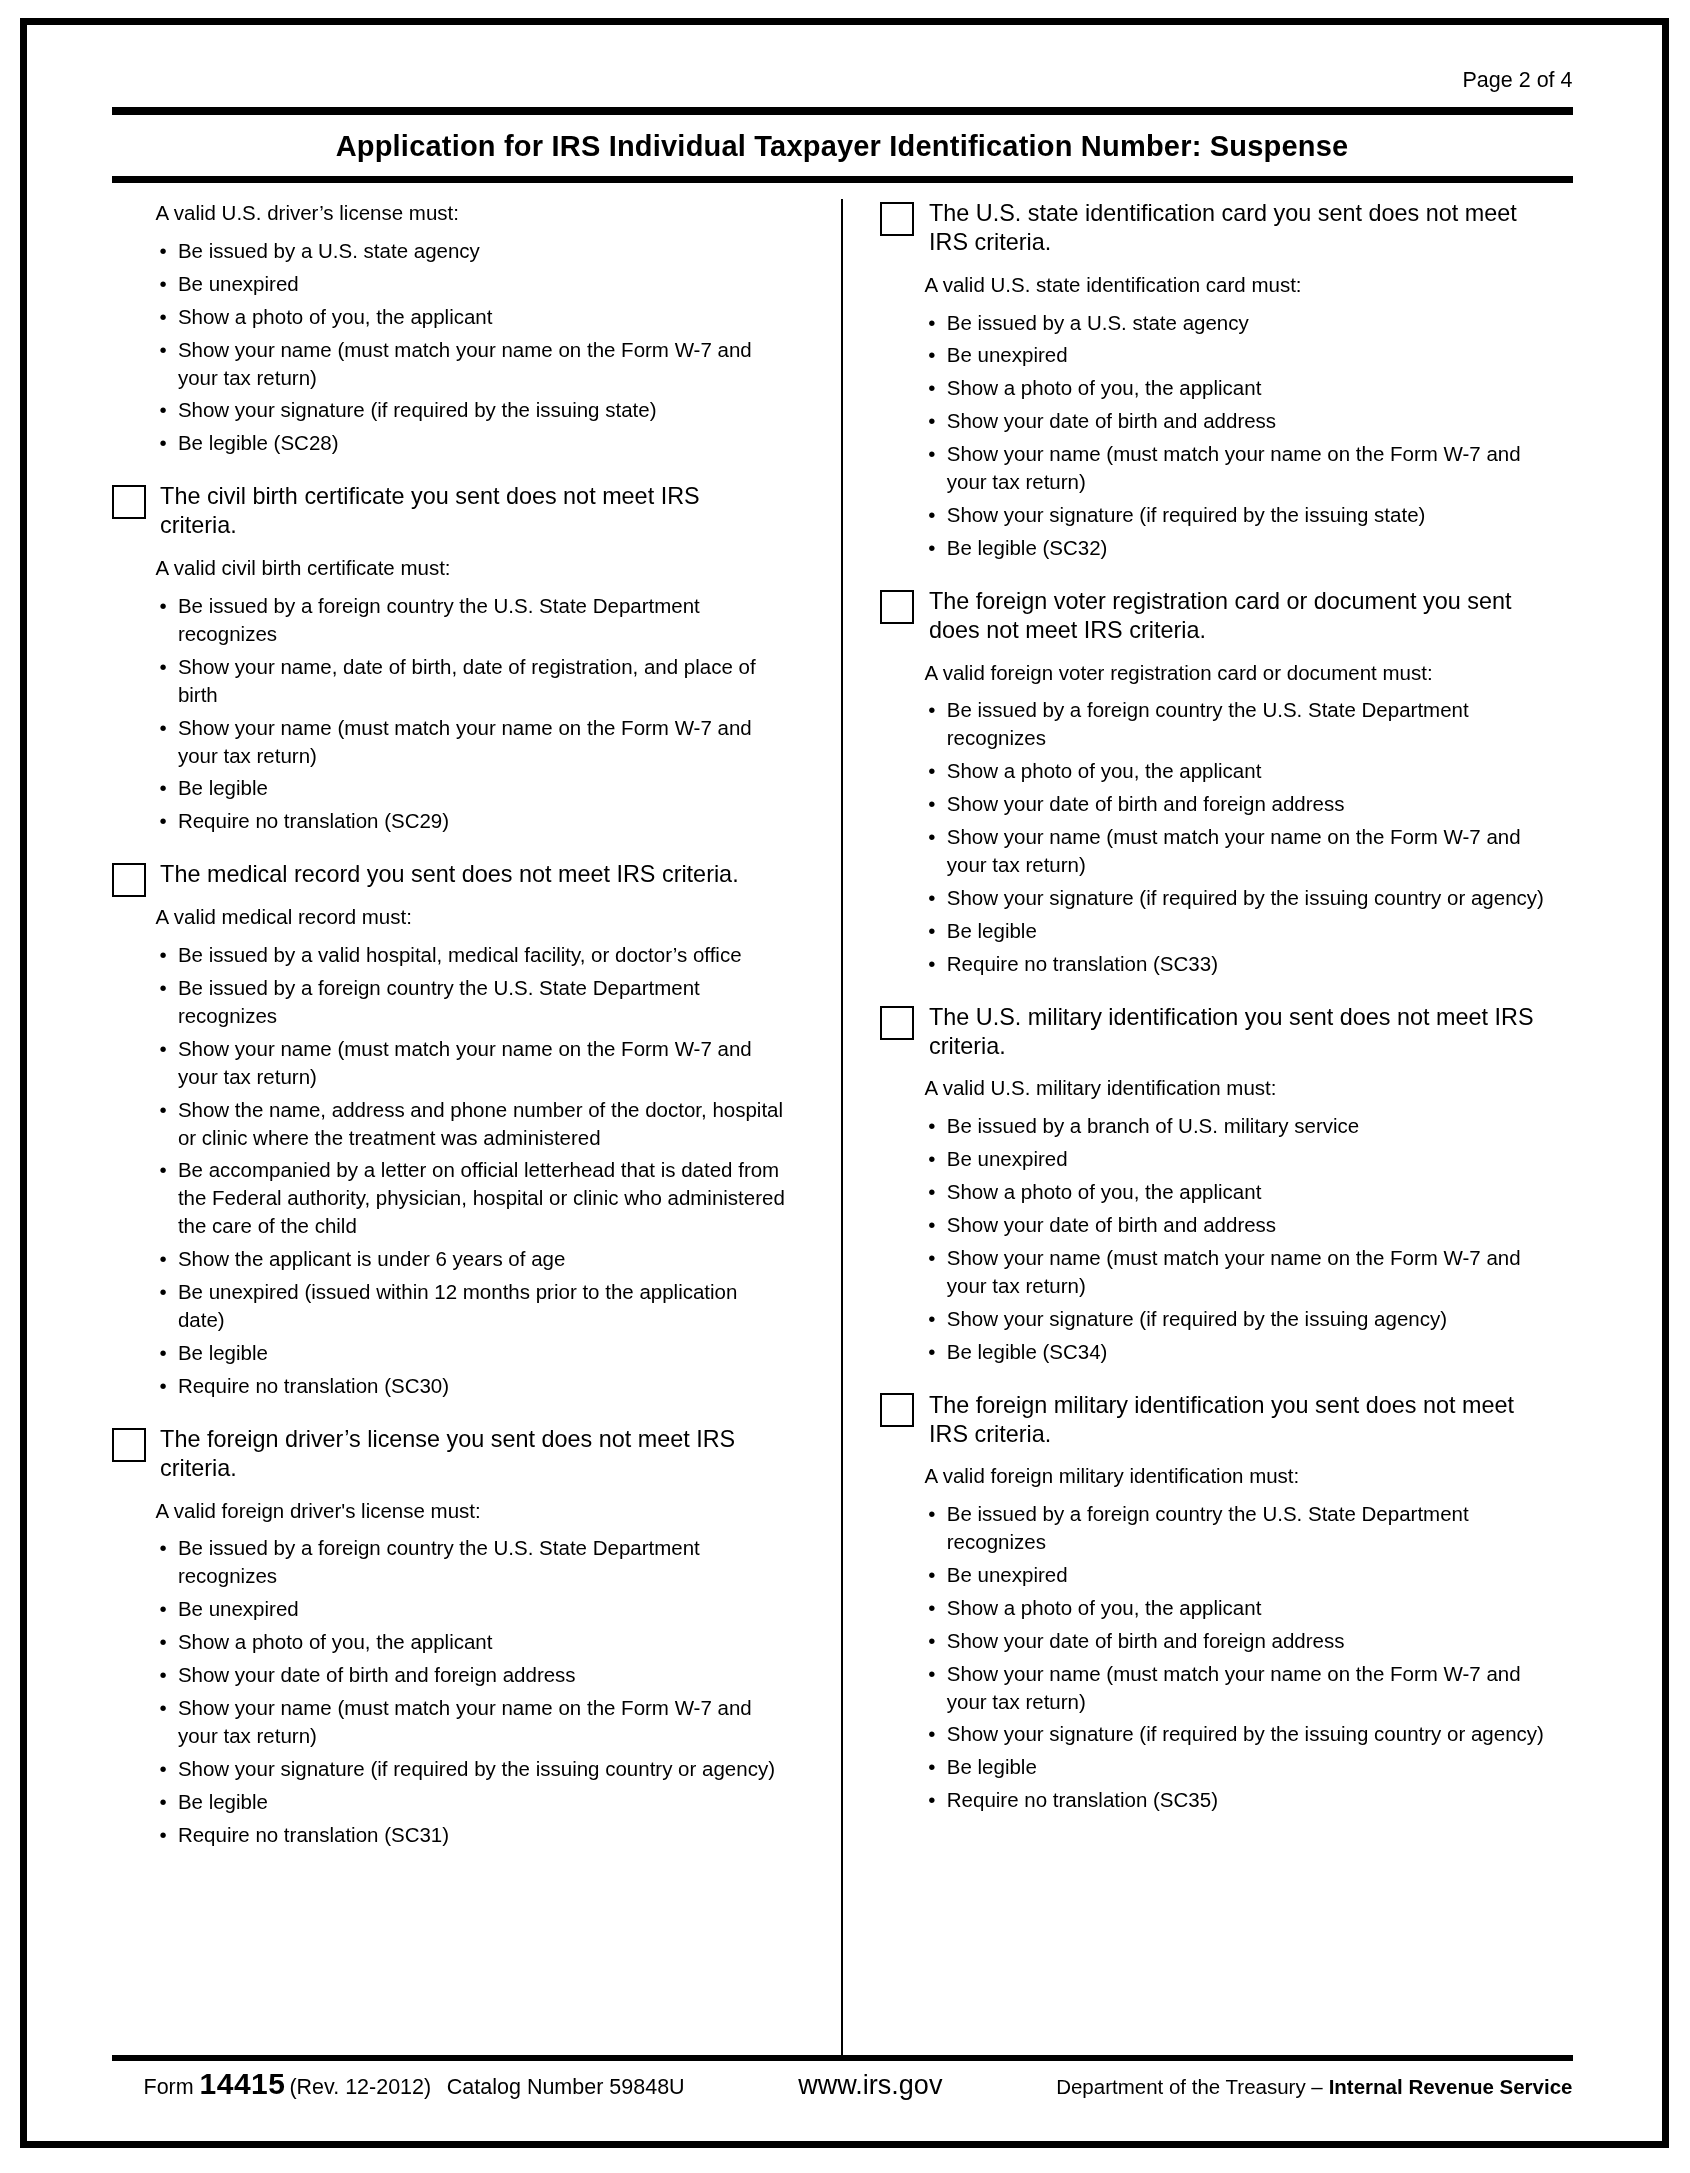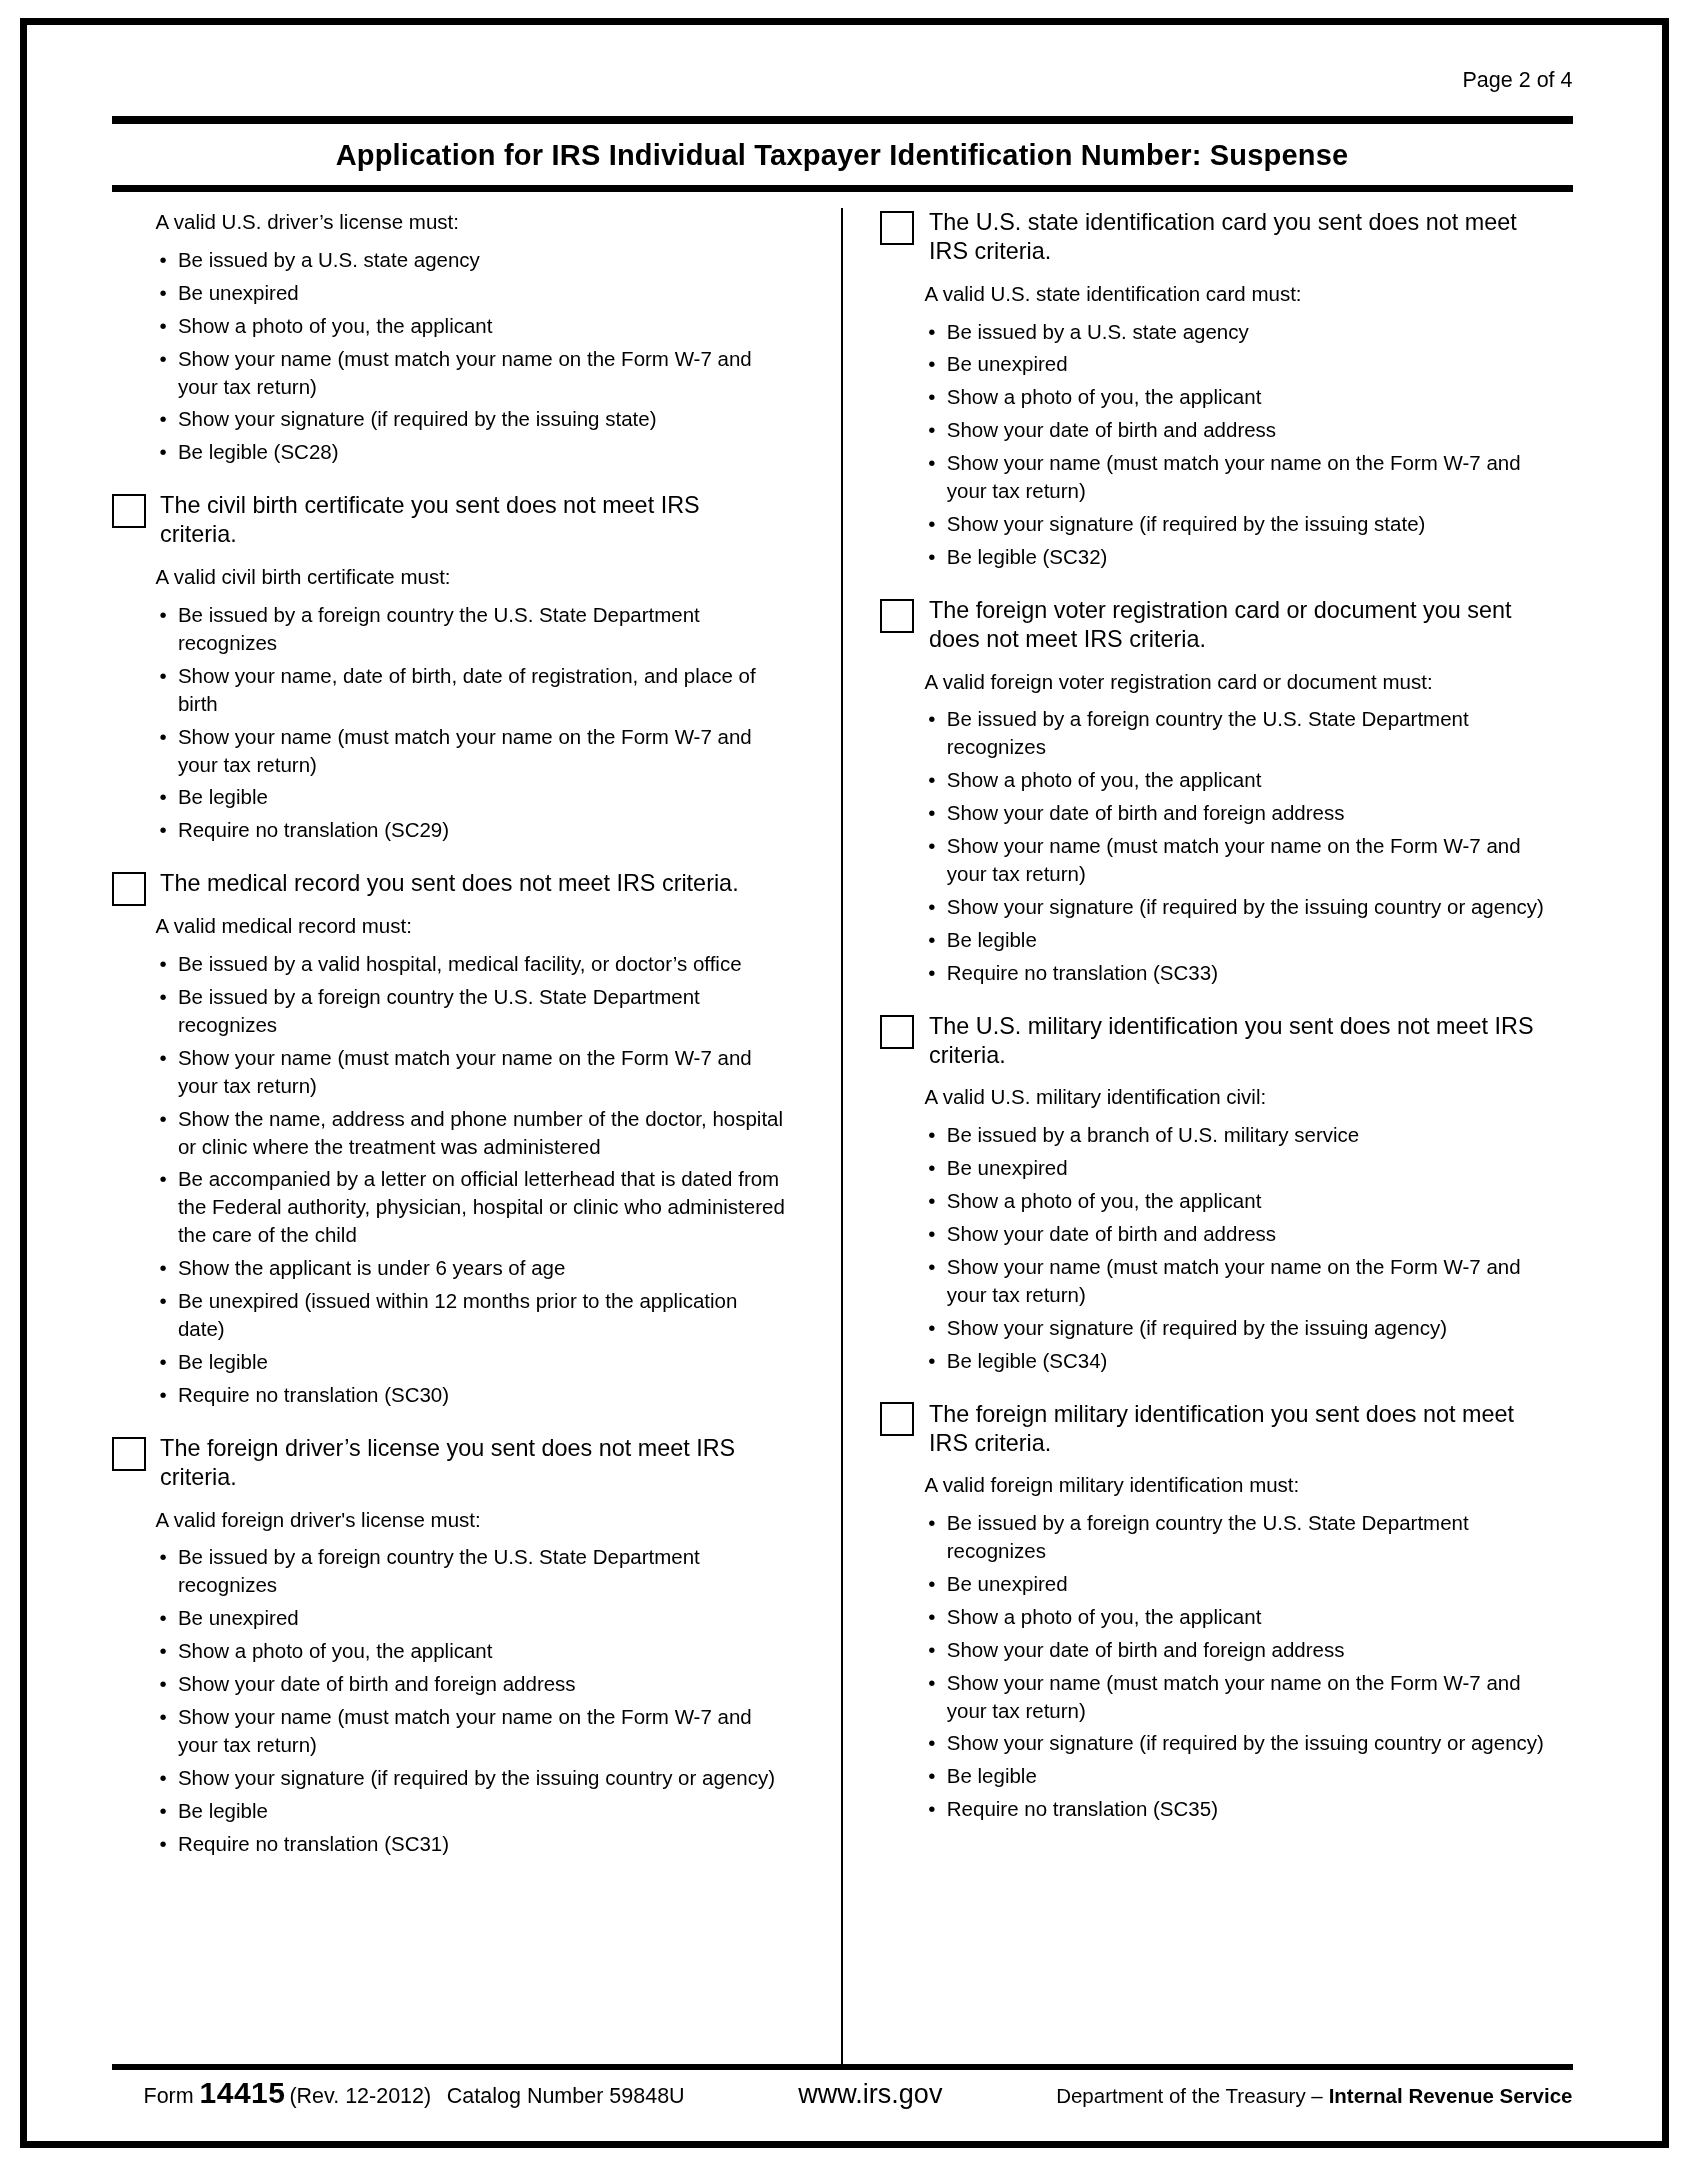--- a/index.html
+++ b/index.html
@@ -9,21 +9,21 @@
     -webkit-font-smoothing: antialiased;
   }
   .frame {
     position: absolute; left: 19.5px; top: 17.6px;
     width: 1635px; height: 2116px;
     border: 7.8px solid #000; background: #fff; box-sizing: content-box;
   }
   .content { position: absolute; left: 85px; right: 89px; top: 0; }
 
   
-  .page-indicator { text-align: right; font-size: 21.5px; padding-top: 43px; margin-bottom: 23px; }
+  .page-indicator { text-align: right; font-size: 21.5px; padding-top: 43px; margin-bottom: 14px; }
   .rule-top { height: 8.8px; background: #000; }
   .doc-title { text-align: center; font-size: 29px; font-weight: bold; margin: 14.6px 0 12.7px 0; letter-spacing: 0.2px; }
   .rule-mid { height: 7.8px; background: #000; margin-bottom: 15.6px; }
 
   
   .columns { display: flex; height: 1856px; overflow: hidden; }
   .col-left { width: 700px; flex: none; }
   .col-divider { width: 2.9px; background: #000; flex: none; margin-left: 29px; }
   .col-right { flex: 1; padding-left: 37px; min-width: 0; }
 
@@ -173,21 +173,21 @@
             <li>Be legible</li>
             <li>Require no translation (SC33)</li>
           </ul>
         </section>
 
         <section class="sec">
           <div class="sec-head">
             <span class="cb"></span>
             <h2 class="sec-title">The U.S. military identification you sent does not meet IRS criteria.</h2>
           </div>
-          <p class="intro">A valid U.S. military identification civil:</p>
+          <p class="intro">A valid U.S. military identification must:</p>
           <ul class="bullets">
             <li>Be issued by a branch of U.S. military service</li>
             <li>Be unexpired</li>
             <li>Show a photo of you, the applicant</li>
             <li>Show your date of birth and address</li>
             <li>Show your name (must match your name on the Form W-7 and your tax return)</li>
             <li>Show your signature (if required by the issuing agency)</li>
             <li>Be legible (SC34)</li>
           </ul>
         </section>

